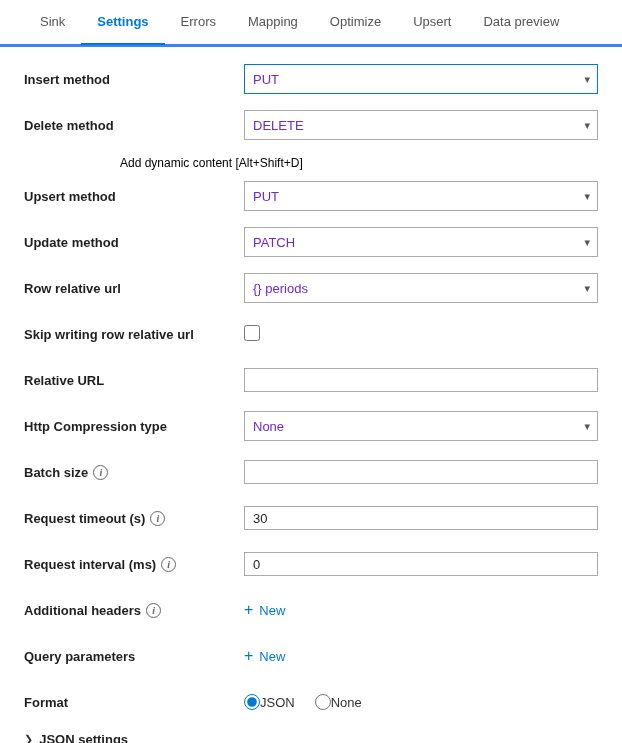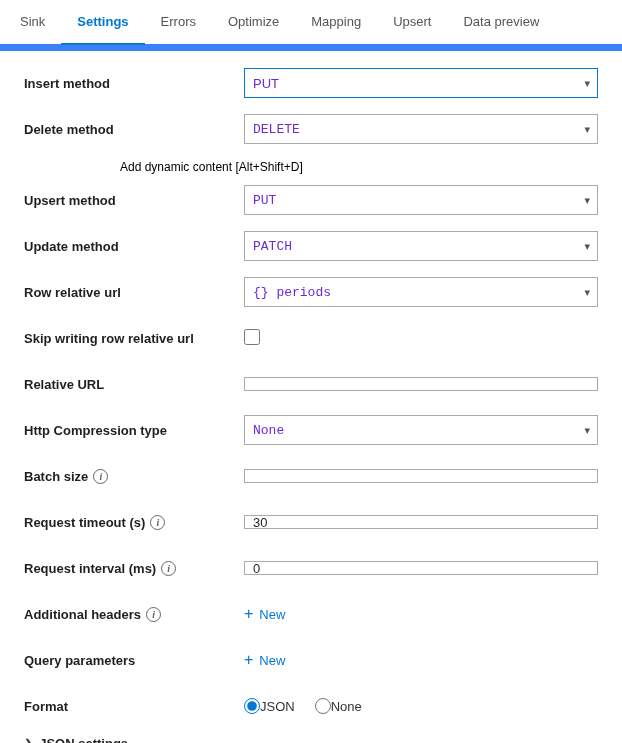--- a/index.html
+++ b/index.html
@@ -8,22 +8,22 @@
       font-size: 13px;
       color: #333;
       background: #fff;
       width: 622px;
       min-height: 743px;
     }
 
     
     .tab-bar {
       display: flex;
-      border-bottom: 7px solid #3b82f6;
-      padding: 0 4px;
+      border-bottom: 3px solid #3b82f6;
+      padding: 0 24px;
       align-items: center;
     }
     .tab {
       padding: 14px 16px;
       cursor: pointer;
       color: #555;
       font-size: 13px;
       border-bottom: 2px solid transparent;
       margin-bottom: -1px;
     }
@@ -67,35 +67,34 @@
       padding: 4px 28px 4px 8px;
       font-size: 13px;
       appearance: none;
       background: #fff;
       cursor: pointer;
       color: #6d28d9;
       outline: none;
     }
     .select-wrapper.normal select {
       border: 1px solid #aaa;
-      font-family: Liberation Mono, monospace;
     }
     .chevron-icon {
       position: absolute;
       right: 8px;
       top: 50%;
       transform: translateY(-50%);
       pointer-events: none;
       color: #555;
       font-size: 11px;
     }
 
     .text-input {
       width: 100%;
-      height: 14px;
+      height: 24px;
       border: 1px solid #aaa;
       padding: 4px 8px;
       font-size: 13px;
       outline: none;
       color: #1f1f1f;
     }
 
     .checkbox-input {
       width: 16px;
       height: 16px;
@@ -182,22 +181,22 @@
       color: #1f1f1f;
     }
   </style>
 </head>
 <body>
 
 <div class="tab-bar">
   <div class="tab">Sink</div>
   <div class="tab active">Settings</div>
   <div class="tab">Errors</div>
+  <div class="tab">Mapping</div>
   <div class="tab">Optimize</div>
-  <div class="tab">Mapping</div>
   <div class="tab">Upsert</div>
   <div class="tab">Data preview</div>
 </div>
 
 <div class="form-content">
 
   <div class="form-row">
     <div class="form-label">
       <span>Insert method</span>
     </div>

